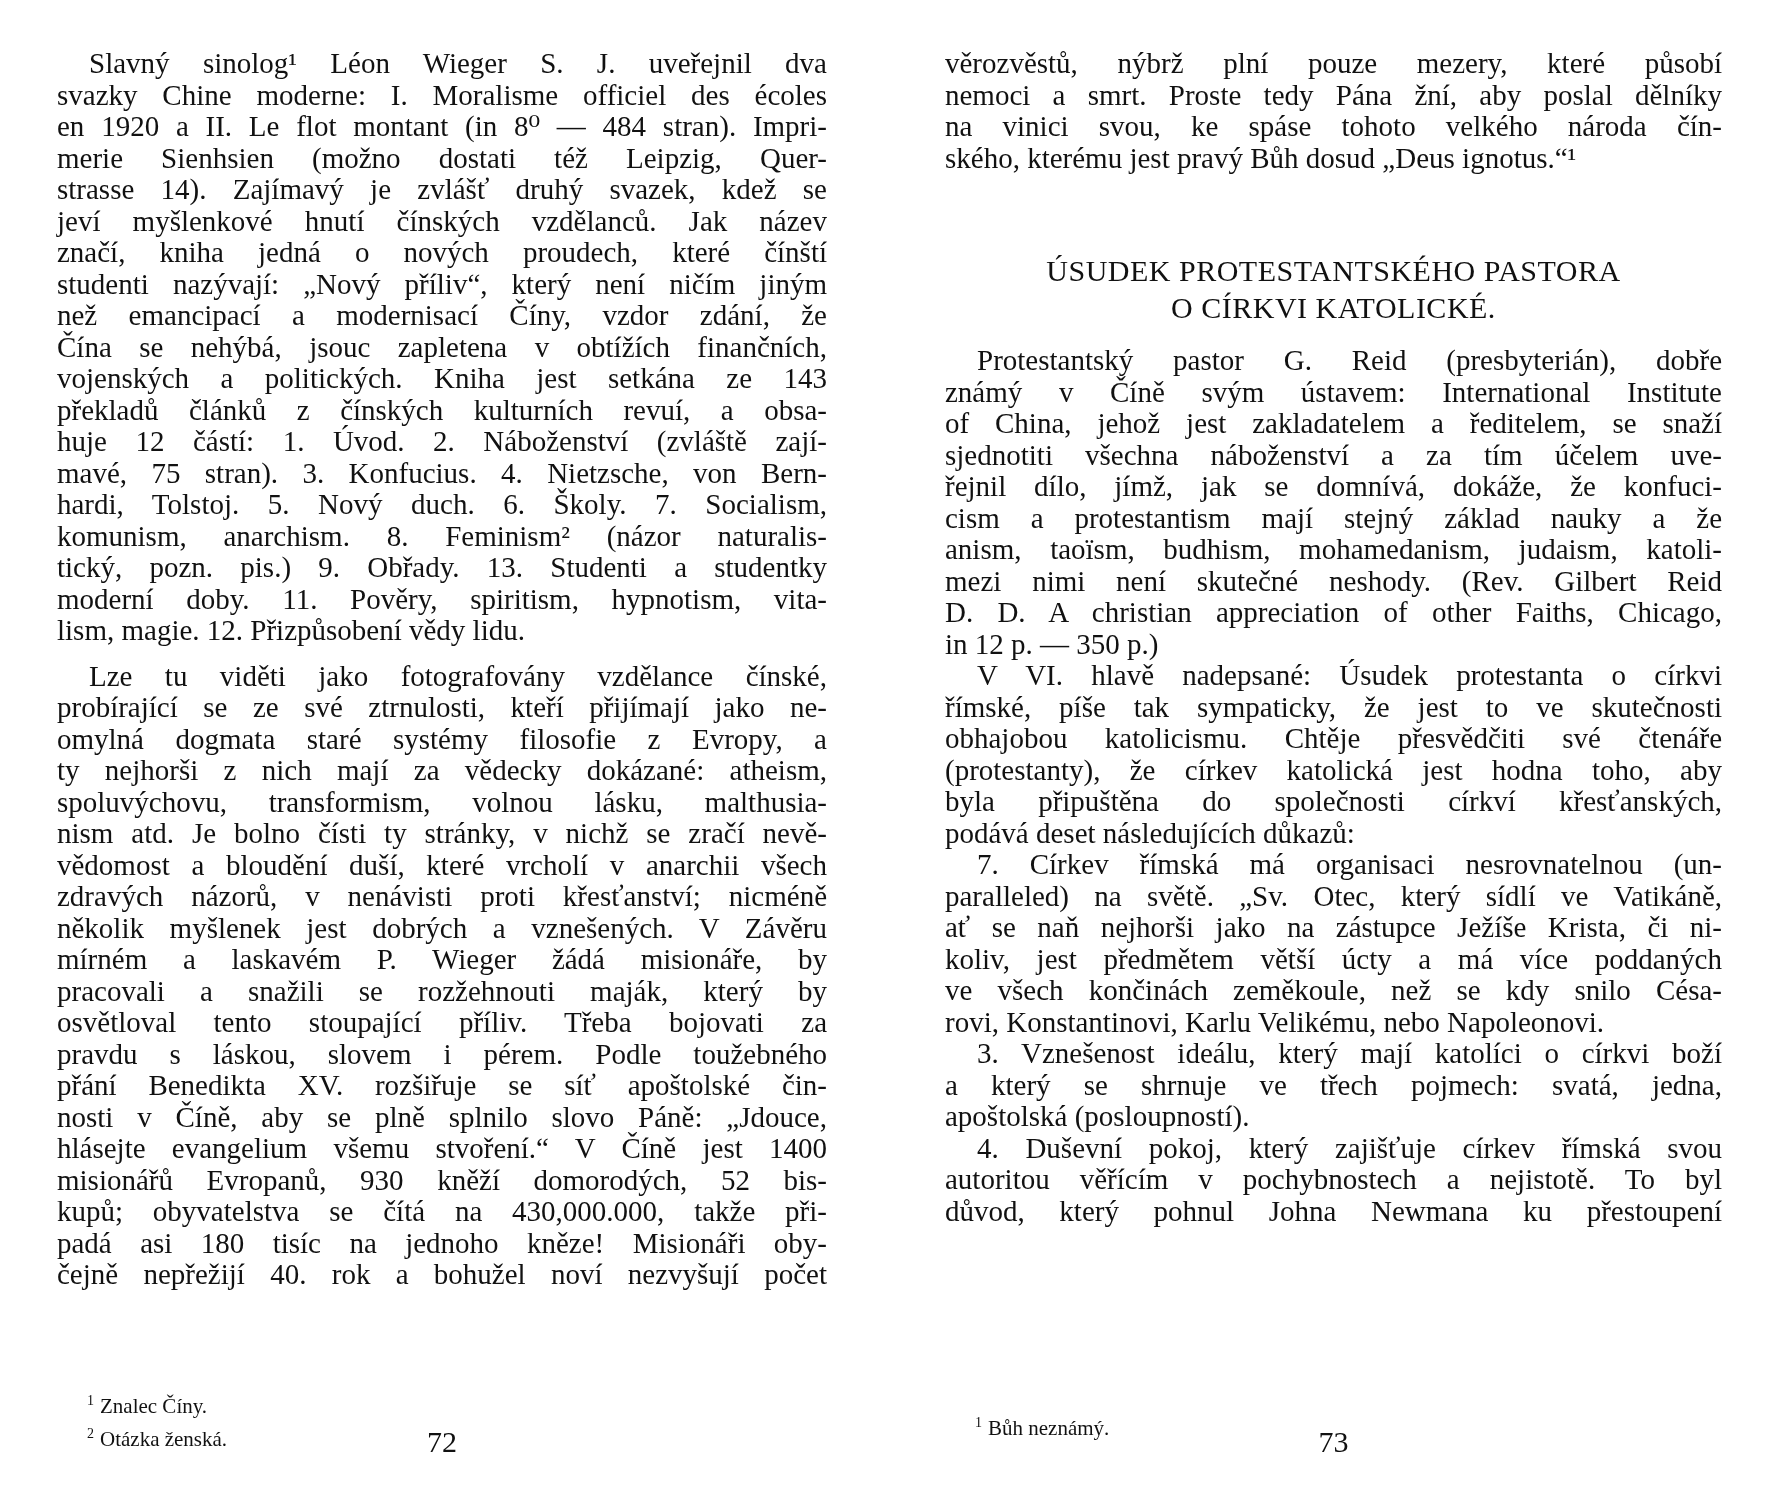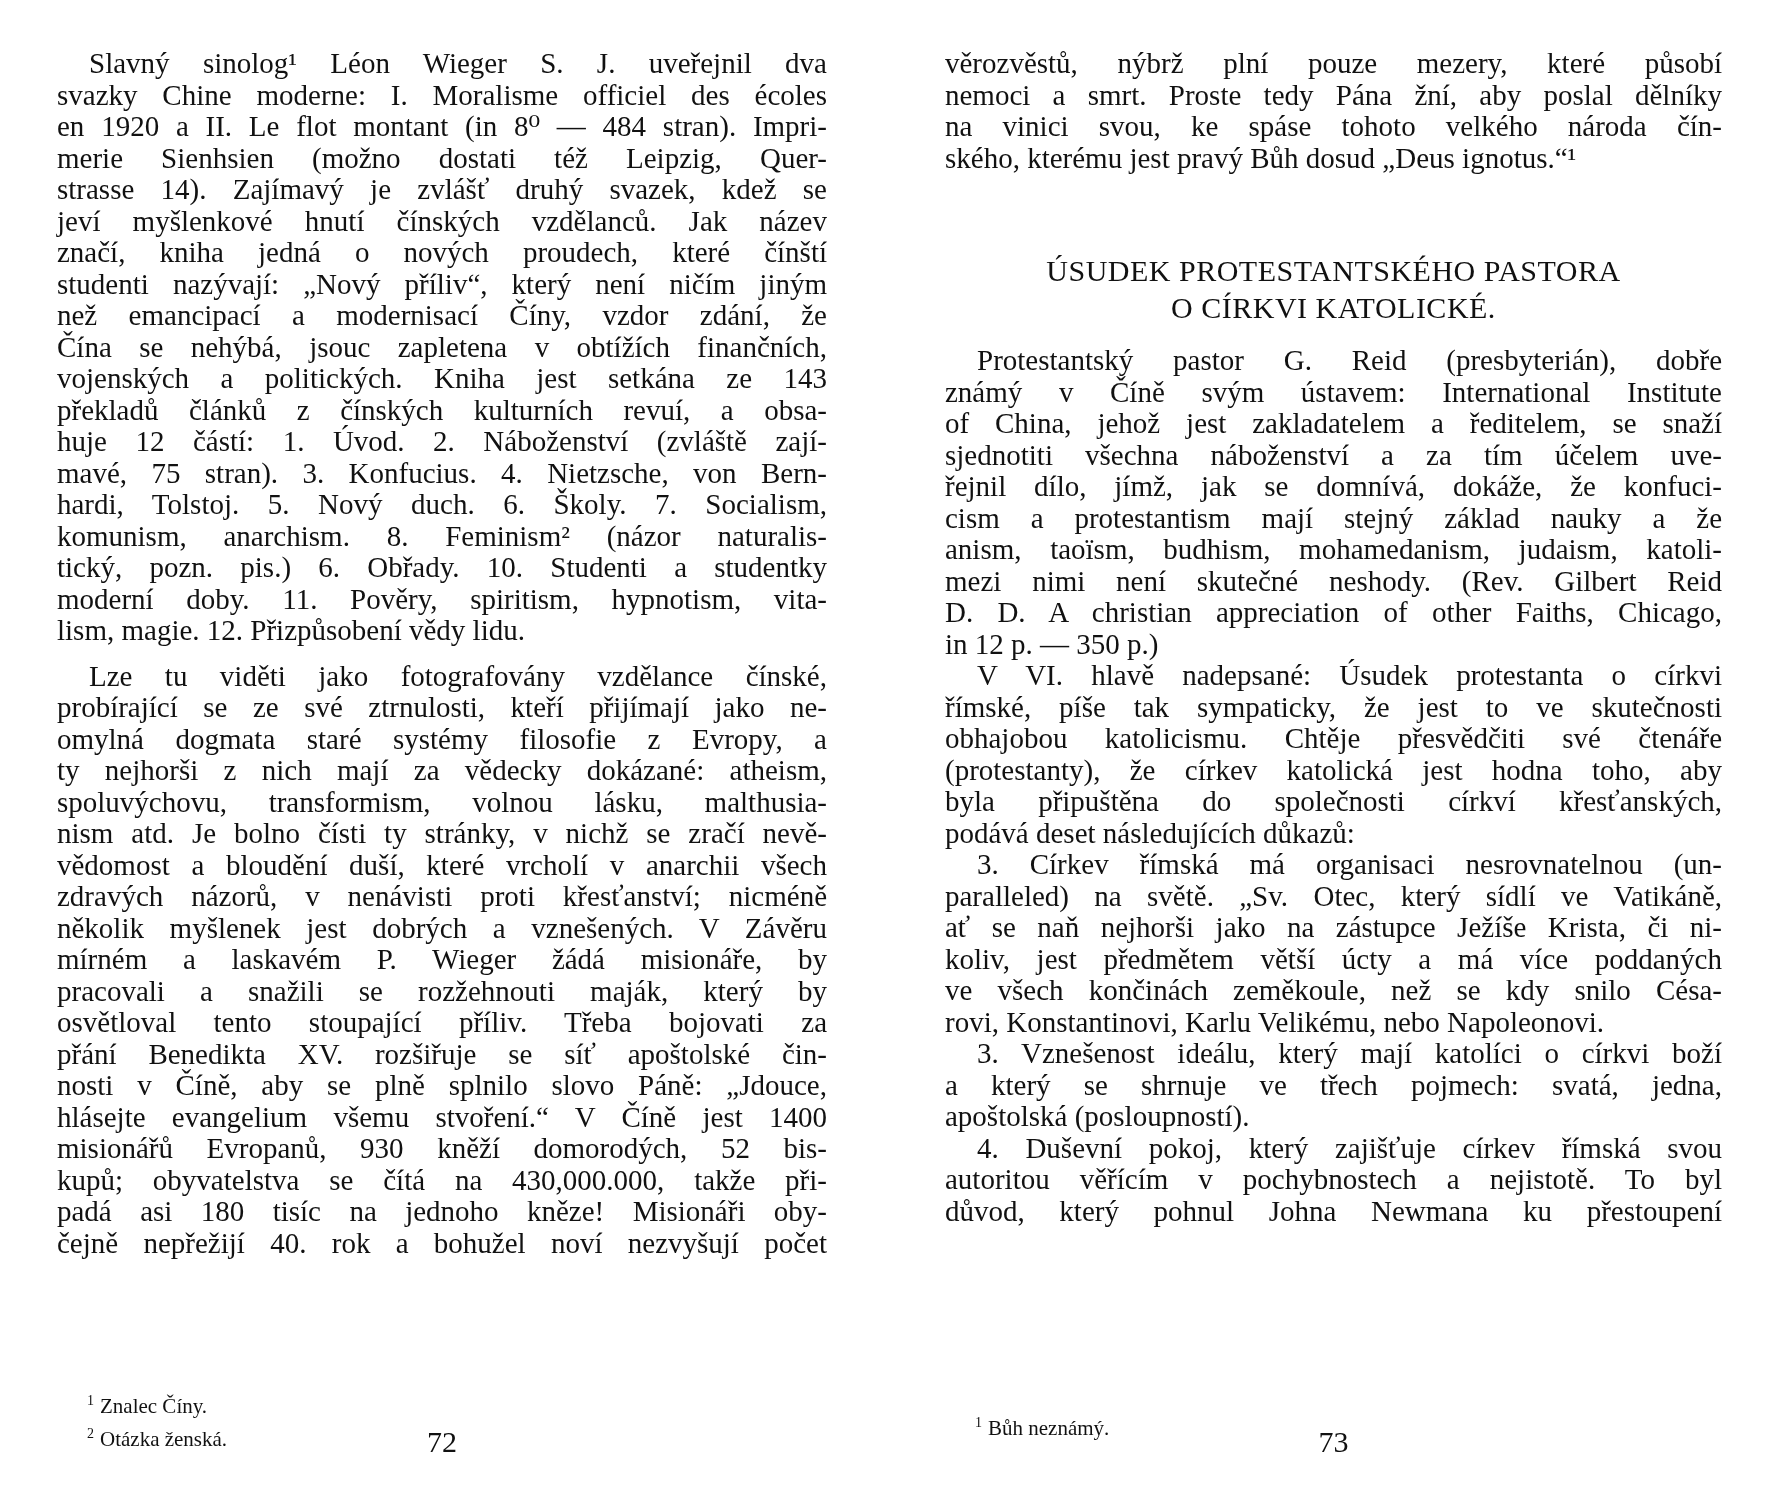--- a/index.html
+++ b/index.html
@@ -49,38 +49,39 @@
         <span class="line">značí, kniha jedná o nových proudech, které čínští</span>
         <span class="line">studenti nazývají: „Nový příliv“, který není ničím jiným</span>
         <span class="line">než emancipací a modernisací Číny, vzdor zdání, že</span>
         <span class="line">Čína se nehýbá, jsouc zapletena v obtížích finančních,</span>
         <span class="line">vojenských a politických. Kniha jest setkána ze 143</span>
         <span class="line">překladů článků z čínských kulturních revuí, a obsa-</span>
         <span class="line">huje 12 částí: 1. Úvod. 2. Náboženství (zvláště zají-</span>
         <span class="line">mavé, 75 stran). 3. Konfucius. 4. Nietzsche, von Bern-</span>
         <span class="line">hardi, Tolstoj. 5. Nový duch. 6. Školy. 7. Socialism,</span>
         <span class="line">komunism, anarchism. 8. Feminism² (názor naturalis-</span>
-        <span class="line">tický, pozn. pis.) 6. Obřady. 10. Studenti a studentky</span>
+        <span class="line">tický, pozn. pis.) 9. Obřady. 13. Studenti a studentky</span>
         <span class="line">moderní doby. 11. Pověry, spiritism, hypnotism, vita-</span>
         <span class="line last">lism, magie. 12. Přizpůsobení vědy lidu.</span>
       </div>
     <div class="gap"></div>
     <div>
         <span class="line indent">Lze tu viděti jako fotografovány vzdělance čínské,</span>
         <span class="line">probírající se ze své ztrnulosti, kteří přijímají jako ne-</span>
         <span class="line">omylná dogmata staré systémy filosofie z Evropy, a</span>
         <span class="line">ty nejhorši z nich mají za vědecky dokázané: atheism,</span>
         <span class="line">spoluvýchovu, transformism, volnou lásku, malthusia-</span>
         <span class="line">nism atd. Je bolno čísti ty stránky, v nichž se zračí nevě-</span>
         <span class="line">vědomost a bloudění duší, které vrcholí v anarchii všech</span>
         <span class="line">zdravých názorů, v nenávisti proti křesťanství; nicméně</span>
         <span class="line">několik myšlenek jest dobrých a vznešených. V Závěru</span>
         <span class="line">mírném a laskavém P. Wieger žádá misionáře, by</span>
         <span class="line">pracovali a snažili se rozžehnouti maják, který by</span>
         <span class="line">osvětloval tento stoupající příliv. Třeba bojovati za</span>
+        <span class="line">pravdu s láskou, slovem i pérem. Podle toužebného</span>
         <span class="line">přání Benedikta XV. rozšiřuje se síť apoštolské čin-</span>
         <span class="line">nosti v Číně, aby se plně splnilo slovo Páně: „Jdouce,</span>
         <span class="line">hlásejte evangelium všemu stvoření.“ V Číně jest 1400</span>
         <span class="line">misionářů Evropanů, 930 kněží domorodých, 52 bis-</span>
         <span class="line">kupů; obyvatelstva se čítá na 430,000.000, takže při-</span>
         <span class="line">padá asi 180 tisíc na jednoho kněze! Misionáři oby-</span>
         <span class="line">čejně nepřežijí 40. rok a bohužel noví nezvyšují počet</span>
       </div>
   </div>
   <div class="footnotes">
@@ -118,21 +119,21 @@
       </div>
     <div>
         <span class="line indent">V VI. hlavě nadepsané: Úsudek protestanta o církvi</span>
         <span class="line">římské, píše tak sympaticky, že jest to ve skutečnosti</span>
         <span class="line">obhajobou katolicismu. Chtěje přesvědčiti své čtenáře</span>
         <span class="line">(protestanty), že církev katolická jest hodna toho, aby</span>
         <span class="line">byla připuštěna do společnosti církví křesťanských,</span>
         <span class="line last">podává deset následujících důkazů:</span>
       </div>
     <div>
-        <span class="line indent">3. Církev římská má organisaci nesrovnatelnou (un-</span>
+        <span class="line indent">7. Církev římská má organisaci nesrovnatelnou (un-</span>
         <span class="line">paralleled) na světě. „Sv. Otec, který sídlí ve Vatikáně,</span>
         <span class="line">ať se naň nejhorši jako na zástupce Ježíše Krista, či ni-</span>
         <span class="line">koliv, jest předmětem větší úcty a má více poddaných</span>
         <span class="line">ve všech končinách zeměkoule, než se kdy snilo Césa-</span>
         <span class="line last">rovi, Konstantinovi, Karlu Velikému, nebo Napoleonovi.</span>
       </div>
     <div>
         <span class="line indent">3. Vznešenost ideálu, který mají katolíci o církvi boží</span>
         <span class="line">a který se shrnuje ve třech pojmech: svatá, jedna,</span>
         <span class="line last">apoštolská (posloupností).</span>

